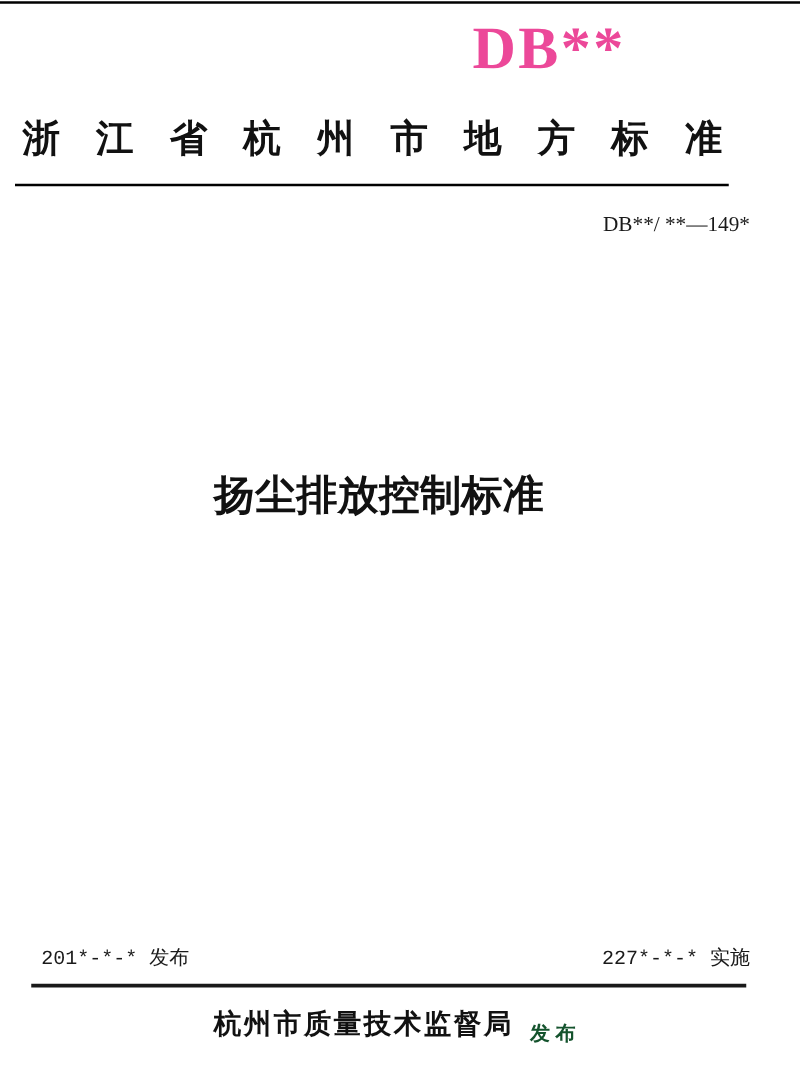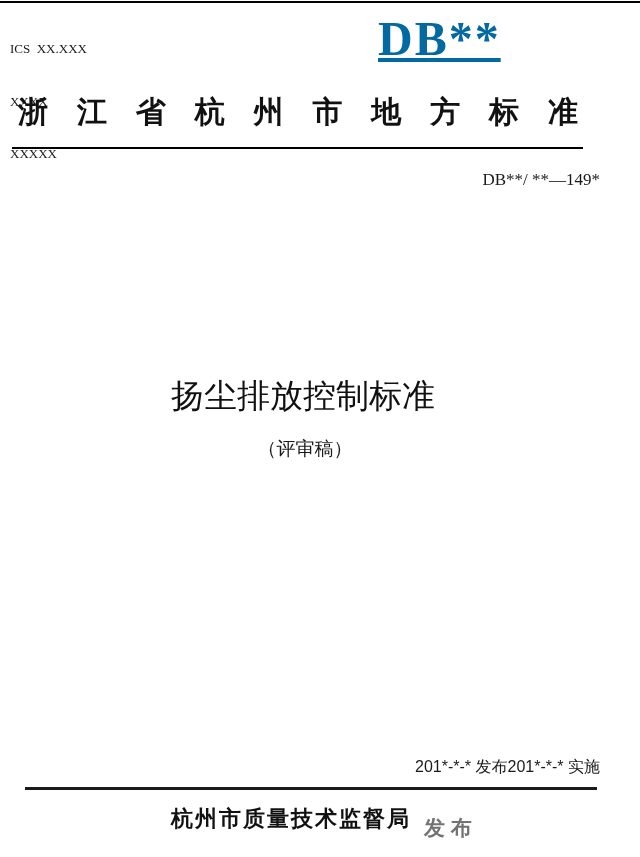--- a/index.html
+++ b/index.html
@@ -22,21 +22,21 @@
     position: absolute; left: 10px; top: 5px;
     font-family: "Liberation Serif", serif;
     font-size: 13px; line-height: 17.5px;
     white-space: pre;
   }
 
   .db-logo {
     position: absolute; left: 378px; top: 13px;
     font-family: "Liberation Serif", serif;
     font-weight: bold; font-size: 48px; line-height: 1.1;
-    letter-spacing: 2px; color: #0369a1; text-decoration: underline;
+    letter-spacing: 2px; color: #ec4899;
   }
 
   .category-band {
     position: absolute; left: 18px; top: 95px; width: 560px;
     display: flex; justify-content: space-between;
     font-weight: bold; font-size: 30px; line-height: 34px;
     color: #111;
   }
 
   .mid-rule {
@@ -46,67 +46,62 @@
 
   .doc-number {
     position: absolute; right: 40px; top: 170px;
     font-family: "Liberation Serif", serif;
     font-size: 17px; line-height: 20px;
   }
 
   .doc-title {
     position: absolute; left: 0; top: 378px; width: 606px;
     text-align: center;
-    font-weight: normal; font-size: 33px; line-height: 36px;
+    font-weight: bold; font-size: 33px; line-height: 36px;
     color: #111;
   }
 
   .doc-subtitle {
     position: absolute; left: 0; top: 438px; width: 610px;
     text-align: center;
     font-size: 19px; line-height: 22px;
   }
 
   .dates-row {
     position: absolute; left: 33px; top: 757px; width: 567px;
-    display: flex; justify-content: flex-end;
-    font-family: Liberation Sans, sans-serif;
+    display: flex; justify-content: space-between;
+    font-family: Liberation Mono, monospace;
     font-size: 16px; line-height: 20px;
   }
 
   .bottom-rule {
     position: absolute; left: 25px; top: 787px; width: 572px; height: 3px;
     background: #1a1a1a;
   }
 
   .publisher-list {
     position: absolute; left: 171px; top: 804px;
     font-weight: bold; font-size: 22px; line-height: 30px;
     letter-spacing: 2px; color: #111;
     white-space: nowrap;
   }
 
   .publish-label {
     position: absolute; left: 424px; top: 816px;
-    font-weight: bold; font-size: 21px; line-height: 24px;
-    color: #737373; white-space: nowrap;
+    font-weight: bold; font-size: 16px; line-height: 24px;
+    color: #14532d; white-space: nowrap;
   }
 </style>
 </head>
 <body>
 
 <div class="page">
 
   <div class="top-rule"></div>
 
-  <div class="ics-block">
-    <div>ICS  XX.XXX</div>
-    <div>XXXX</div>
-    <div>XXXXX</div>
-  </div>
 
   <div class="db-logo">DB**</div>
 
   <div class="category-band">
       <span>浙</span>
       <span>江</span>
       <span>省</span>
       <span>杭</span>
       <span>州</span>
       <span>市</span>
@@ -115,25 +110,24 @@
       <span>标</span>
       <span>准</span>
     </div>
 
   <div class="mid-rule"></div>
 
   <div class="doc-number">DB**/ **—149*</div>
 
   <div class="doc-title">扬尘排放控制标准</div>
 
-  <div class="doc-subtitle">（评审稿）</div>
 
   <div class="dates-row">
     <span>201*-*-* 发布</span>
-    <span>201*-*-* 实施</span>
+    <span>227*-*-* 实施</span>
   </div>
 
   <div class="bottom-rule"></div>
 
   <div class="publisher-list">
     <div>杭州市质量技术监督局</div>
   </div>
 
   <div class="publish-label">发 布</div>
 

